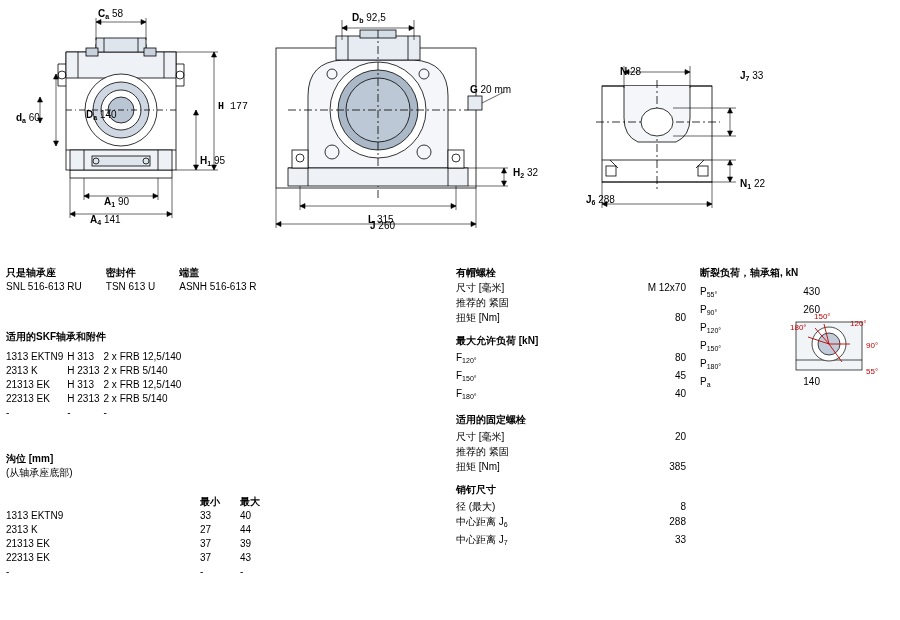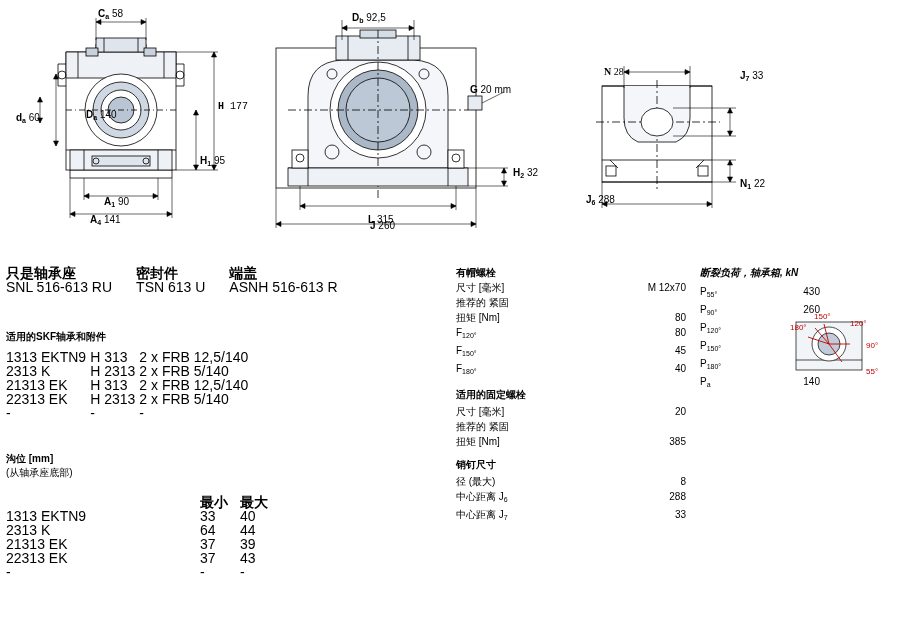--- a/index.html
+++ b/index.html
@@ -18,21 +18,21 @@
   .abs{position:absolute;}
   .bold{font-weight:bold;}
   .sub{font-size:7px;vertical-align:-2px;}
   .dimtext{font-size:10px;}
   svg{display:block;}
 
   
   #drawings{position:absolute;left:0;top:0;width:900px;height:245px;}
 
   
-  .tbl{border-collapse:collapse;font-size:14px;}
+  .tbl{border-collapse:collapse;font-size:10px;}
   .tbl td{padding:0 4px 0 0;vertical-align:top;line-height:14px;white-space:nowrap;}
   .hdr{font-weight:bold;}
 
   #bearingNames{position:absolute;left:6px;top:266px;}
   #bearingNames td{padding-right:24px;}
   #skfTable{position:absolute;left:6px;top:330px;}
   #grooveTable{position:absolute;left:6px;top:452px;}
 
   #boltsBlock{position:absolute;left:456px;top:266px;width:230px;}
   #boltsBlock .row{display:flex;justify-content:space-between;line-height:15px;}
@@ -258,21 +258,21 @@
         <path d="M150 160 l-2.5 5 h5 z" fill="#000"></path>
         <path d="M150 182 l-2.5 -5 h5 z" fill="#000"></path>
 
         <path d="M22 204 L132 204"></path>
         <path d="M22 182 L22 208 M132 182 L132 208"></path>
         <path d="M22 204 l5 -2.5 v5 z" fill="#000"></path>
         <path d="M132 204 l-5 -2.5 v5 z" fill="#000"></path>
       </g>
     </svg>
 
-    <div class="abs dimtext" style="left:604px;top:66px;font-family:Liberation Serif, serif;">
+    <div class="abs dimtext" style="left:620px;top:66px;">
       <span class="bold">N</span> <span>28</span>
     </div>
     <div class="abs dimtext" style="left:740px;top:70px;">
       <span class="bold">J<span class="sub">7</span></span> <span>33</span>
     </div>
     <div class="abs dimtext" style="left:740px;top:178px;">
       <span class="bold">N<span class="sub">1</span></span> <span>22</span>
     </div>
     <div class="abs dimtext" style="left:586px;top:194px;">
       <span class="bold">J<span class="sub">6</span></span> <span>288</span>
@@ -337,21 +337,21 @@
         <td style="width:36px">最小</td>
         <td>最大</td>
       </tr>
       <tr>
         <td>1313 EKTN9</td>
         <td>33</td>
         <td>40</td>
       </tr>
       <tr>
         <td>2313 K</td>
-        <td>64</td>
+        <td>27</td>
         <td>44</td>
       </tr>
       <tr>
         <td>21313 EK</td>
         <td>37</td>
         <td>39</td>
       </tr>
       <tr>
         <td>22313 EK</td>
         <td>37</td>
@@ -375,20 +375,21 @@
     </div>
     <div class="row">
       <span class="lbl">推荐的 紧固</span>
       <span class="val"></span>
     </div>
     <div class="row">
       <span class="lbl">扭矩 [Nm]</span>
       <span class="val">80</span>
     </div>
 
+    <div class="secthead">最大允许负荷 [kN]</div>
     <div class="row">
       <span class="lbl"><span>F</span><span class="sub">120°</span></span>
       <span class="val">80</span>
     </div>
     <div class="row">
       <span class="lbl"><span>F</span><span class="sub">150°</span></span>
       <span class="val">45</span>
     </div>
     <div class="row">
       <span class="lbl"><span>F</span><span class="sub">180°</span></span>
@@ -418,21 +419,21 @@
       <span class="lbl"><span>中心距离 J</span><span class="sub">6</span></span>
       <span class="val">288</span>
     </div>
     <div class="row">
       <span class="lbl"><span>中心距离 J</span><span class="sub">7</span></span>
       <span class="val">33</span>
     </div>
   </div>
 
   <div id="loadBlock">
-    <div class="bold" style="margin-bottom:4px;font-style:italic;">断裂负荷，轴承箱, kN</div>
+    <div class="bold" style="margin-bottom:4px;">断裂负荷，轴承箱, kN</div>
     <div class="row">
       <span><span>P</span><span class="sub">55°</span></span>
       <span>430</span>
     </div>
     <div class="row">
       <span><span>P</span><span class="sub">90°</span></span>
       <span>260</span>
     </div>
     <div class="row">
       <span><span>P</span><span class="sub">120°</span></span>

